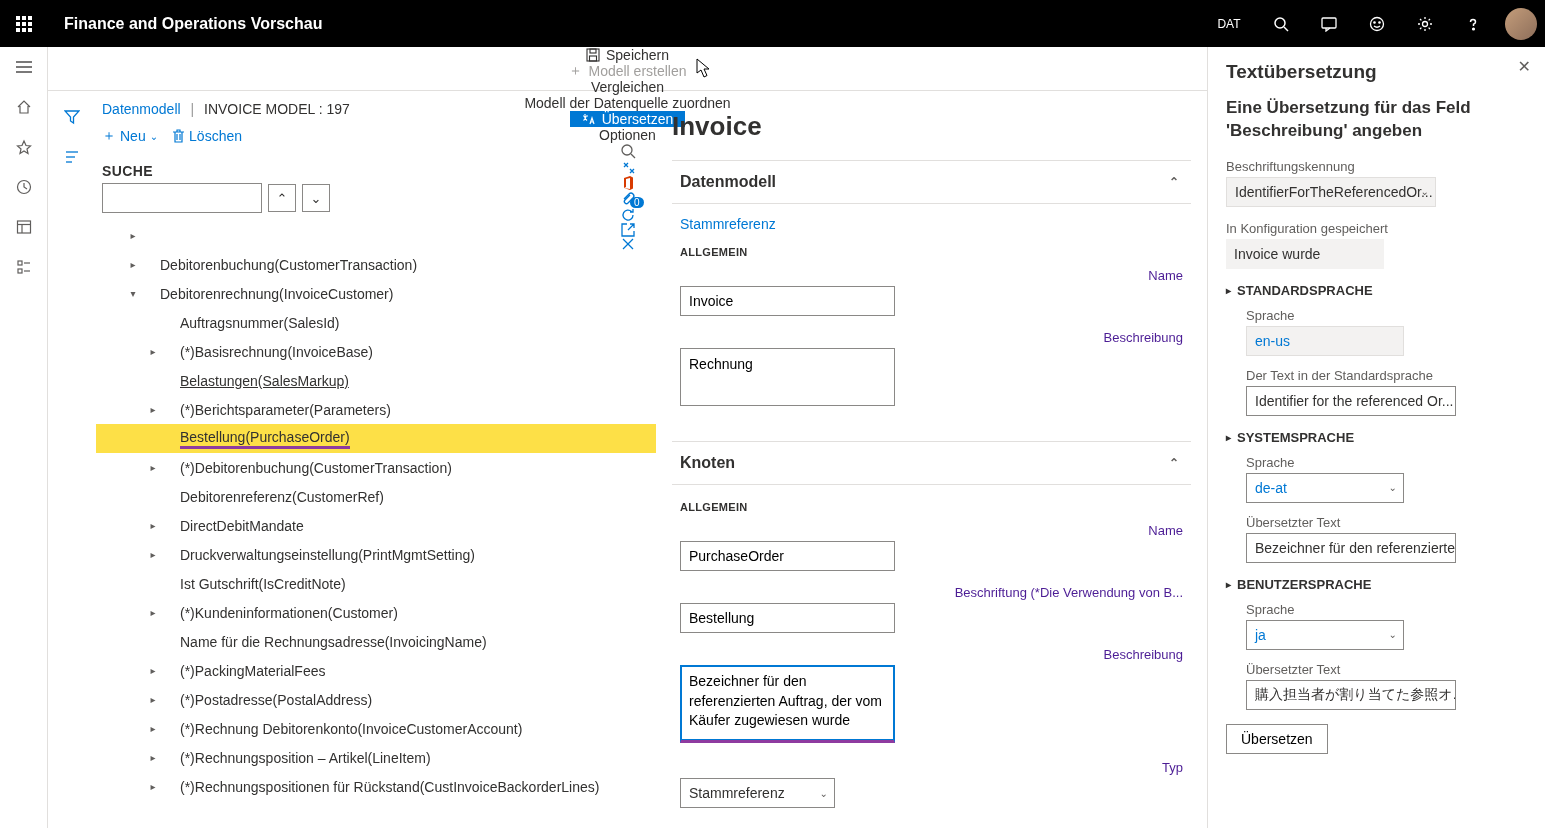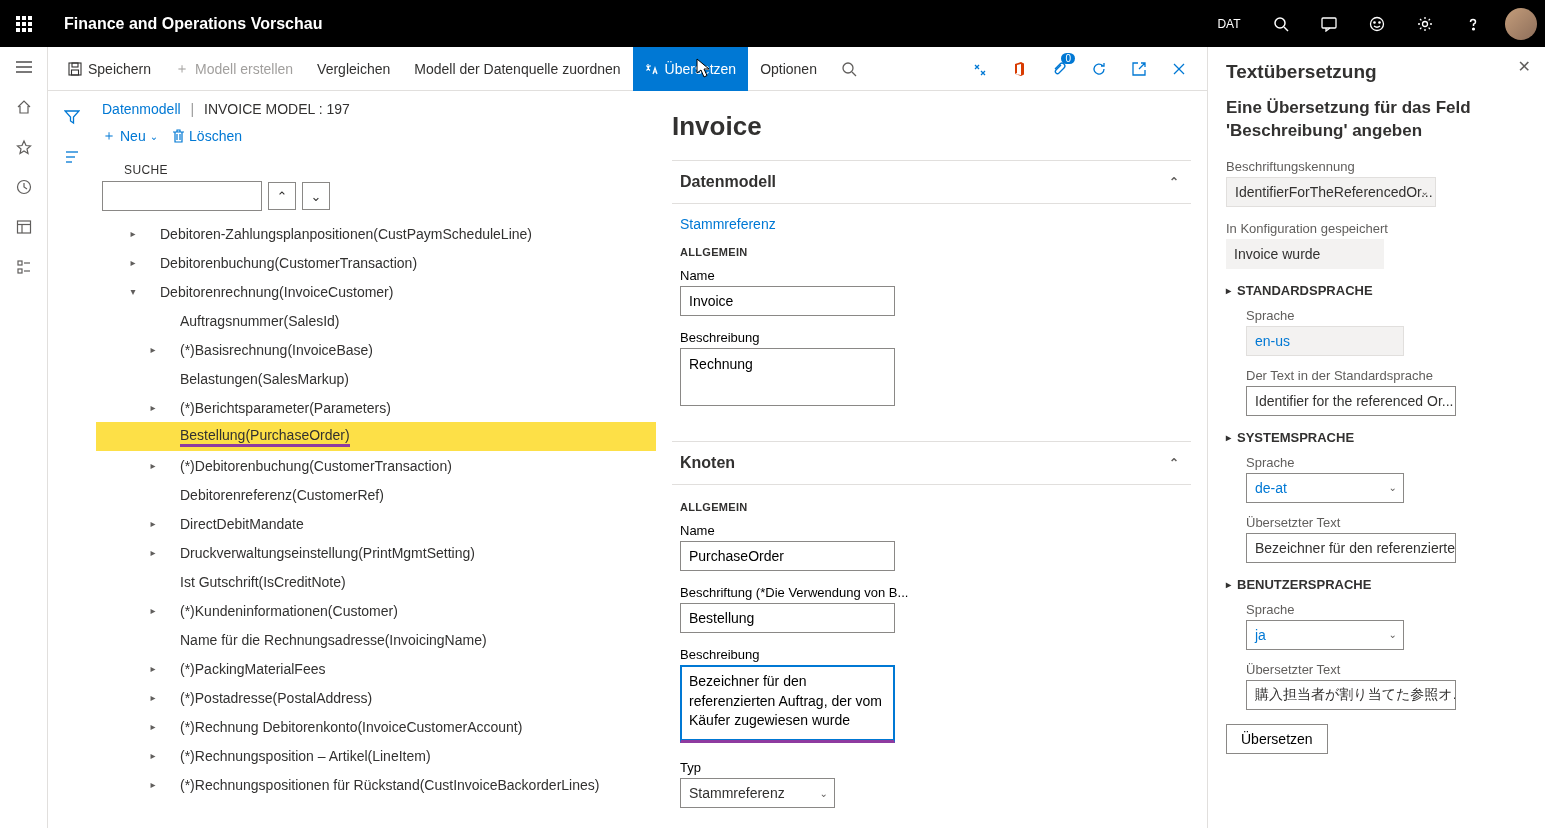--- a/index.html
+++ b/index.html
@@ -13,40 +13,40 @@
 .topbar .company { font-size: 12px; margin-right:4px; }
 .topbar .avatar { width:32px; height:32px; border-radius:50%; background: linear-gradient(135deg,#c49d7a,#8d6e5a); }
 
 .main-container { display:flex; height: 781px; }
 
 .left-rail { width:48px; border-right:1px solid #e1dfdd; display:flex; flex-direction:column; align-items:center;}
 .left-rail .rail-btn { width:48px; height:40px; display:flex; align-items:center; justify-content:center; cursor:pointer; color:#605e5c; }
 
 .content-area { flex:1; display:flex; flex-direction:column; min-width:0; }
 
-.cmdbar { height:44px; border-bottom:1px solid #e1dfdd; display:flex; align-items:center; gap:0; padding:0 8px; }
+.cmdbar { height:44px; border-bottom:1px solid #e1dfdd; display:flex; align-items:center; gap:0; padding:0 8px;flex-direction:column; }
 .cmdbar .cmd { height:44px; display:flex; align-items:center; gap:6px; padding:0 12px; cursor:pointer; font-size:14px; color:#323130; }
 .cmdbar .cmd.primary { background:#0078d4; color:#fff; }
 .cmdbar .cmd .ico { width:14px; height:14px; display:inline-flex; align-items:center; justify-content:center; }
 .cmdbar .spacer { flex:1; }
 .cmdbar .icon-btn { width:40px; height:44px; display:flex; align-items:center; justify-content:center; color:#0078d4; cursor:pointer; position:relative; }
 .cmdbar .badge { position:absolute; top:6px; right:4px; background:#0078d4; color:#fff; border-radius:8px; font-size:10px; padding:0 4px; }
 
 .body-row { display:flex; flex:1; min-height:0; }
 
 .filter-col { width:48px; display:flex; flex-direction:column; align-items:center; padding-top:10px; gap:8px; }
 .filter-col .fbtn { width:32px; height:32px; display:flex; align-items:center; justify-content:center; color:#0078d4; cursor:pointer; }
 
 .tree-pane { width:560px; display:flex; flex-direction:column; min-width:0; }
 .breadcrumb { padding:10px 6px 6px 6px; font-size:14px; }
 .breadcrumb a { color:#0078d4; text-decoration:none; }
 .breadcrumb .sep { color:#999; padding:0 6px;}
 .tree-actions { padding:4px 6px; display:flex; gap:14px; align-items:center; }
 .tree-actions .act { color:#0078d4; font-size:14px; display:flex; align-items:center; gap:4px; cursor:pointer; }
-.search-lbl { font-size:12px; font-weight:400; color:#323130; padding:14px 6px 4px 6px; letter-spacing:0.4px;margin-left:22px; }
+.search-lbl { font-size:14px; font-weight:700; color:#323130; padding:14px 6px 4px 6px; letter-spacing:0.4px; }
 .search-row { display:flex; gap:6px; padding:0 6px 8px 6px; align-items:center;}
 .search-row input { width:160px; height:30px; border:1px solid #8a8886; padding:0 6px; font-size:13px;}
 .nav-sq { width:28px; height:28px; border:1px solid #8a8886; display:flex; align-items:center; justify-content:center; cursor:pointer; }
 
 .tree-scroll { flex:1; overflow-y:auto; position:relative; }
 .tree-scroll::-webkit-scrollbar{ width:10px; }
 .tree-scroll::-webkit-scrollbar-thumb{ background:#c8c6c4; border-radius:4px;}
 .tree-node { display:flex; align-items:center; height:29px; font-size:14px; cursor:pointer; }
 .tree-node .caret { width:14px; color:#605e5c; font-size:10px; text-align:center; }
 .tree-node.selected { background:#fde047; }
@@ -54,21 +54,21 @@
 
 .detail-pane { flex:1; padding:20px 16px 0 16px; overflow-y:auto; min-width:0; position:relative;}
 .detail-pane::-webkit-scrollbar{ width:10px; }
 .detail-pane::-webkit-scrollbar-thumb{ background:#c8c6c4; border-radius:4px;}
 .detail-pane h1 { font-size:26px; font-weight:600; margin-bottom:18px; }
 .section-hdr { height:44px; border:1px solid #e1dfdd; border-left:none; border-right:none; display:flex; align-items:center; padding:0 8px; font-size:16px; font-weight:600; background:#fff; position:relative;}
 .section-hdr .chev { position:absolute; right:12px; color:#605e5c; font-size:12px;}
 .section-body { padding:12px 8px 18px 8px; }
 .link { color:#0078d4; font-size:14px; text-decoration:none; display:inline-block; margin-bottom:10px;}
 .subhdr { font-size:11px; font-weight:600; letter-spacing:0.3px; color:#323130; margin:4px 0 10px 0;}
-.fld-lbl { font-size:13px; color:#000000; margin-bottom:3px; }
+.fld-lbl { font-size:13px; color:#4c1d95; margin-bottom:3px;text-align:right; }
 .txt-input { width:215px; height:30px; border:1px solid #8a8886; padding:0 8px; font-size:14px; }
 .txt-area { width:215px; height:58px; border:1px solid #8a8886; padding:6px 8px; font-size:14px; resize:none; font-family:inherit; line-height:1.4; }
 .txt-area.tall { height:78px; }
 .txt-area.focused { border:1px solid #0078d4; box-shadow: inset 0 0 0 1px #0078d4; border-bottom:3px solid #8e3ba0; padding-bottom:4px;}
 .fld-group { margin-bottom:14px; }
 .sel { width:155px; height:30px; border:1px solid #8a8886; padding:0 24px 0 8px; font-size:14px; background:#fff; position:relative; display:flex; align-items:center; }
 .sel .dd { position:absolute; right:6px; font-size:10px; color:#605e5c;}
 
 .side-panel { width:338px; border-left:1px solid #e1dfdd; padding:14px 18px; overflow-y:auto; position:relative; }
 .side-panel .close-x { position:absolute; top:10px; right:14px; font-size:16px; color:#605e5c; cursor:pointer; }
@@ -307,39 +307,38 @@
         </div>
         <div class="search-lbl">SUCHE</div>
         <div class="search-row">
           <input type="text" style="">
           <div class="nav-sq">⌃</div>
           <div class="nav-sq">⌄</div>
         </div>
         <div class="tree-scroll" id="tree-scroll">
             <div class="tree-node" style="padding-left: 30px;">
               <span class="caret">▸</span>
-              <span style="padding-left: 20px;">Debitoren-Zahlungsplanpositionen(CustPaymScheduleLine)</span>
             </div>
             <div class="tree-node" style="padding-left: 30px;">
               <span class="caret">▸</span>
               <span style="padding-left: 20px;">Debitorenbuchung(CustomerTransaction)</span>
             </div>
             <div class="tree-node" style="padding-left: 30px;">
               <span class="caret">▾</span>
               <span style="padding-left: 20px;">Debitorenrechnung(InvoiceCustomer)</span>
             </div>
             <div class="tree-node" style="padding-left: 50px;">
               <span class="caret"></span>
               <span style="padding-left: 20px;">Auftragsnummer(SalesId)</span>
             </div>
             <div class="tree-node" style="padding-left: 50px;">
               <span class="caret">▸</span>
               <span style="padding-left: 20px;">(*)Basisrechnung(InvoiceBase)</span>
             </div>
-            <div class="tree-node" style="padding-left: 50px;">
+            <div class="tree-node" style="padding-left: 50px; text-decoration: underline;">
               <span class="caret"></span>
               <span style="padding-left: 20px;">Belastungen(SalesMarkup)</span>
             </div>
             <div class="tree-node" style="padding-left: 50px;">
               <span class="caret">▸</span>
               <span style="padding-left: 20px;">(*)Berichtsparameter(Parameters)</span>
             </div>
             <div class="tree-node selected" style="padding-left: 50px;">
               <span class="caret"></span>
               <span style="padding-left: 20px;"><span class="underline-purple">Bestellung(PurchaseOrder)</span></span>

